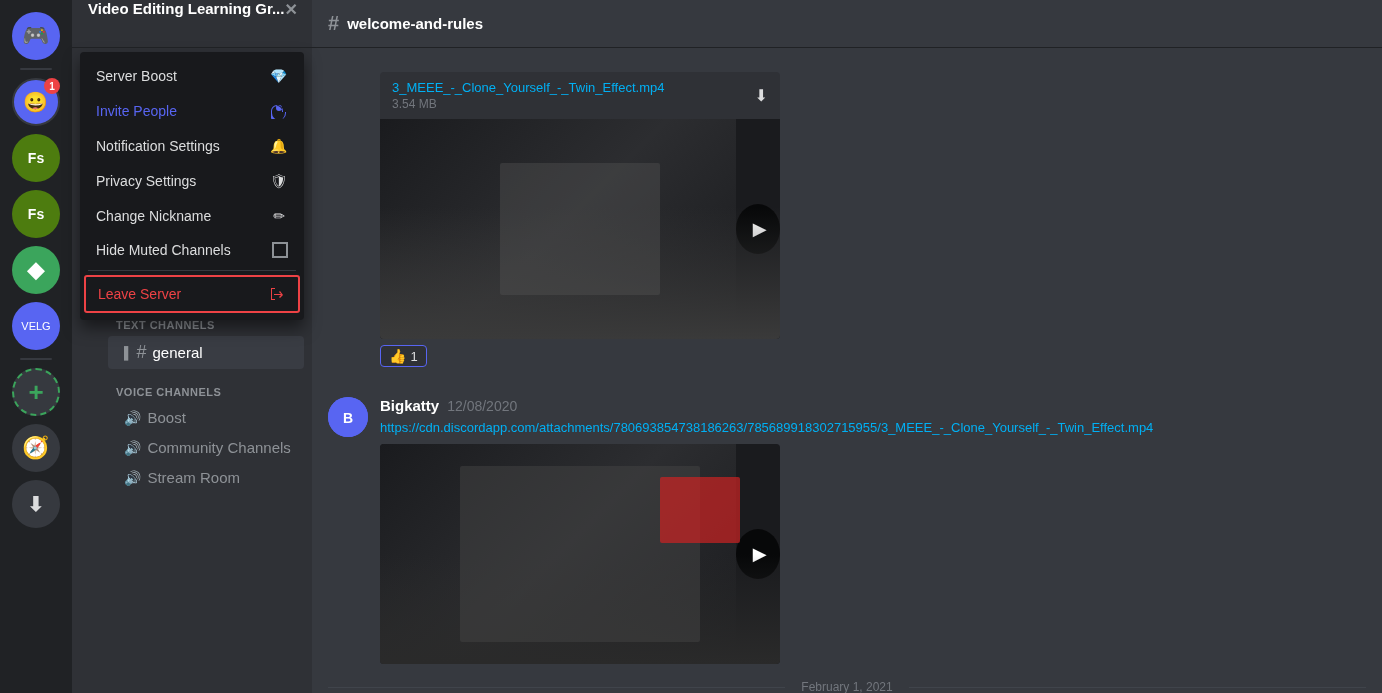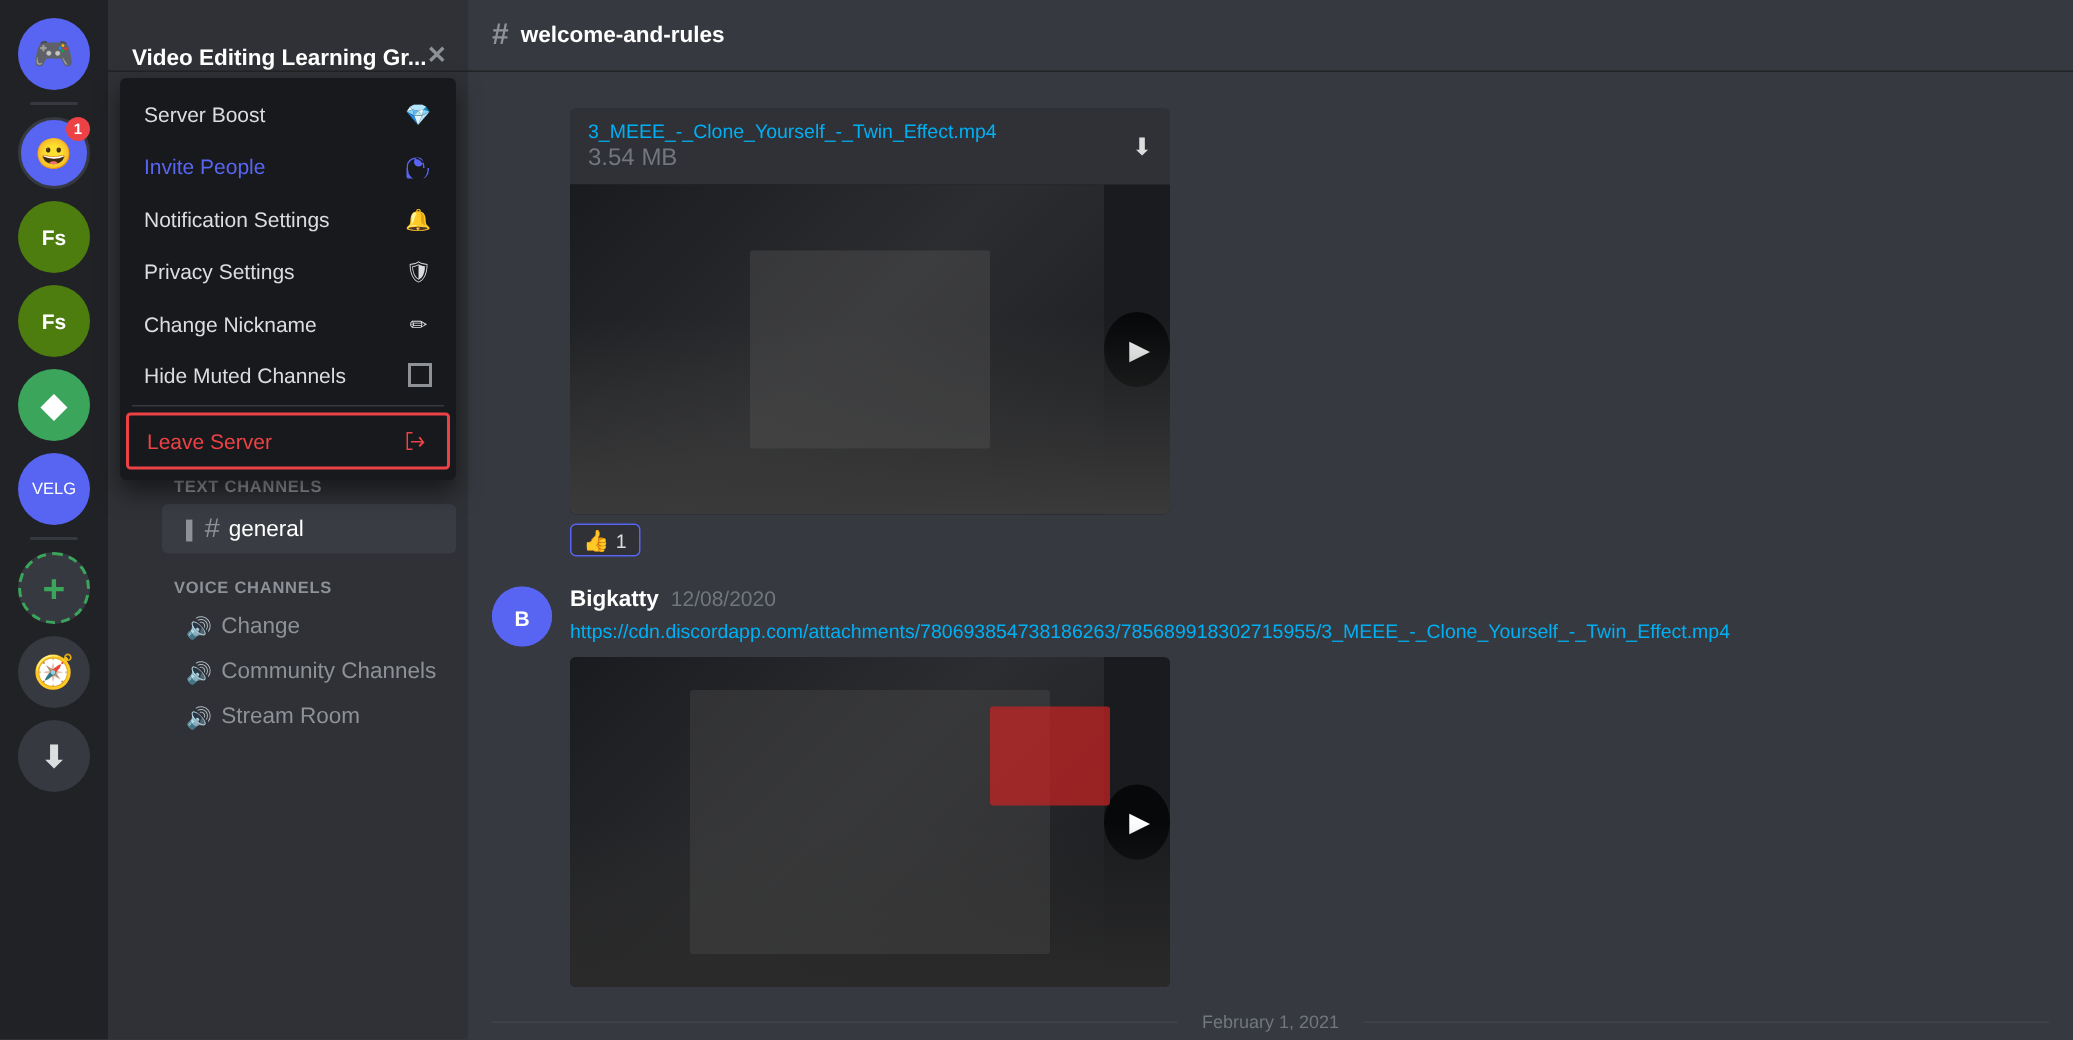--- a/index.html
+++ b/index.html
@@ -80,21 +80,21 @@
       width: 240px;
       background: #2f3136;
       display: flex;
       flex-direction: column;
       position: relative;
     }
     .server-header {
       height: 48px;
       padding: 0 16px;
       display: flex;
-      align-items: flex-end;
+      align-items: flex-start;
       border-bottom: 1px solid #202225;
       font-weight: 600;
       color: #fff;
       font-size: 15px;
       white-space: nowrap;
       overflow: hidden;
     }
 
     
     .dropdown-menu {
@@ -272,21 +272,21 @@
       justify-content: space-between;
       padding: 8px 12px;
     }
     .video-filename {
       color: #00b0f4;
       font-size: 13px;
       font-weight: 500;
     }
     .video-filesize {
       color: #72767d;
-      font-size: 16px;
+      font-size: 12px;
       margin-top: 2px;
     }
     .video-download-icon {
       color: #dcddde;
       font-size: 16px;
       cursor: pointer;
     }
     .video-thumbnail {
       width: 400px;
       height: 220px;
@@ -434,21 +434,21 @@
       <span style="color:#8e9297; margin-right:4px; font-size:12px;">▌</span>
       <span class="channel-hash">#</span>
       <span>general</span>
     </div>
 
     <div class="channel-section-header">
       <span>VOICE CHANNELS</span>
     </div>
     <div class="channel-item">
       <span class="channel-speaker">🔊</span>
-      <span>Change</span>
+      <span>Boost</span>
     </div>
     <div class="channel-item">
       <span class="channel-speaker">🔊</span>
       <span>Community Channels</span>
     </div>
     <div class="channel-item">
       <span class="channel-speaker">🔊</span>
       <span>Stream Room</span>
     </div>
   </div>
@@ -456,21 +456,21 @@
 
 <div class="main-content">
 
   <div class="channel-header">
     <span class="hash">#</span>
     <span>welcome-and-rules</span>
   </div>
 
   <div class="messages-container">
 
-    <div style="padding-left: 52px; margin-bottom: 20px;">
+    <div style="padding-left: 52px; margin-bottom: 30px;">
       <div class="video-attachment">
         <div class="video-header">
           <div>
             <div class="video-filename">3_MEEE_-_Clone_Yourself_-_Twin_Effect.mp4</div>
             <div class="video-filesize">3.54 MB</div>
           </div>
           <span class="video-download-icon">⬇</span>
         </div>
         <div class="video-thumbnail">
           <div class="video-thumbnail-bg">

